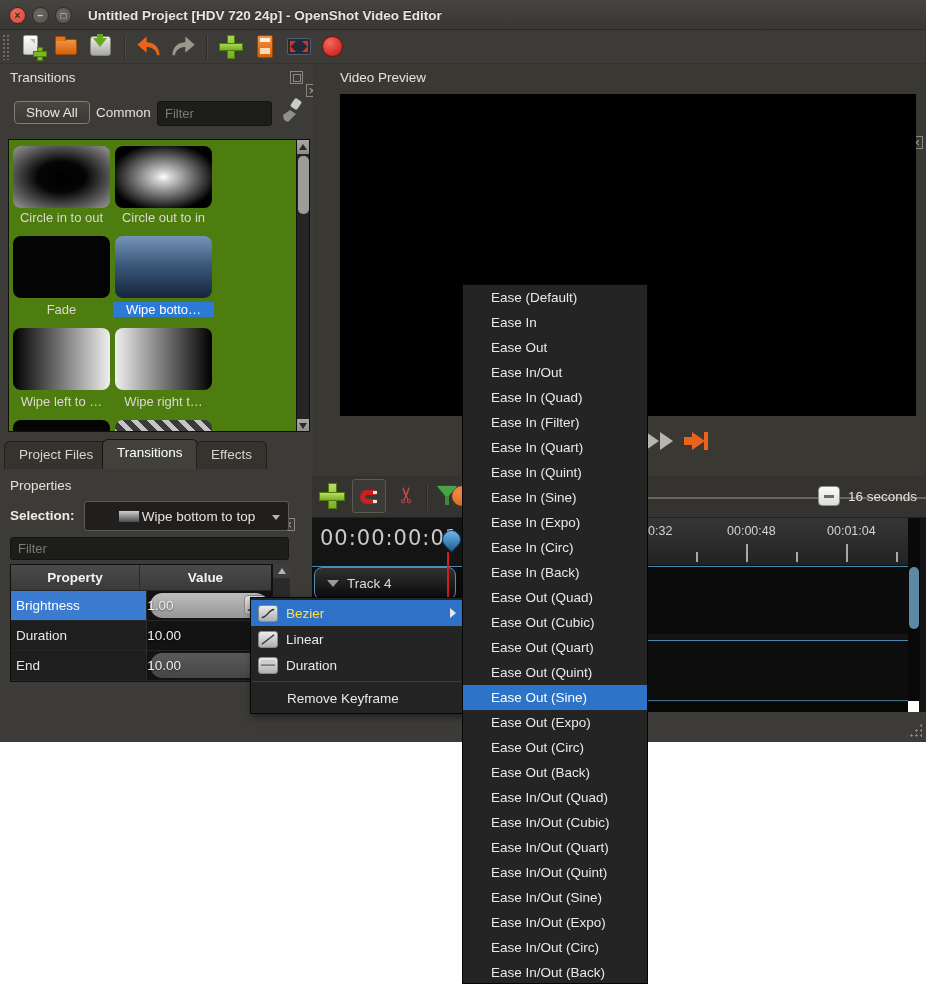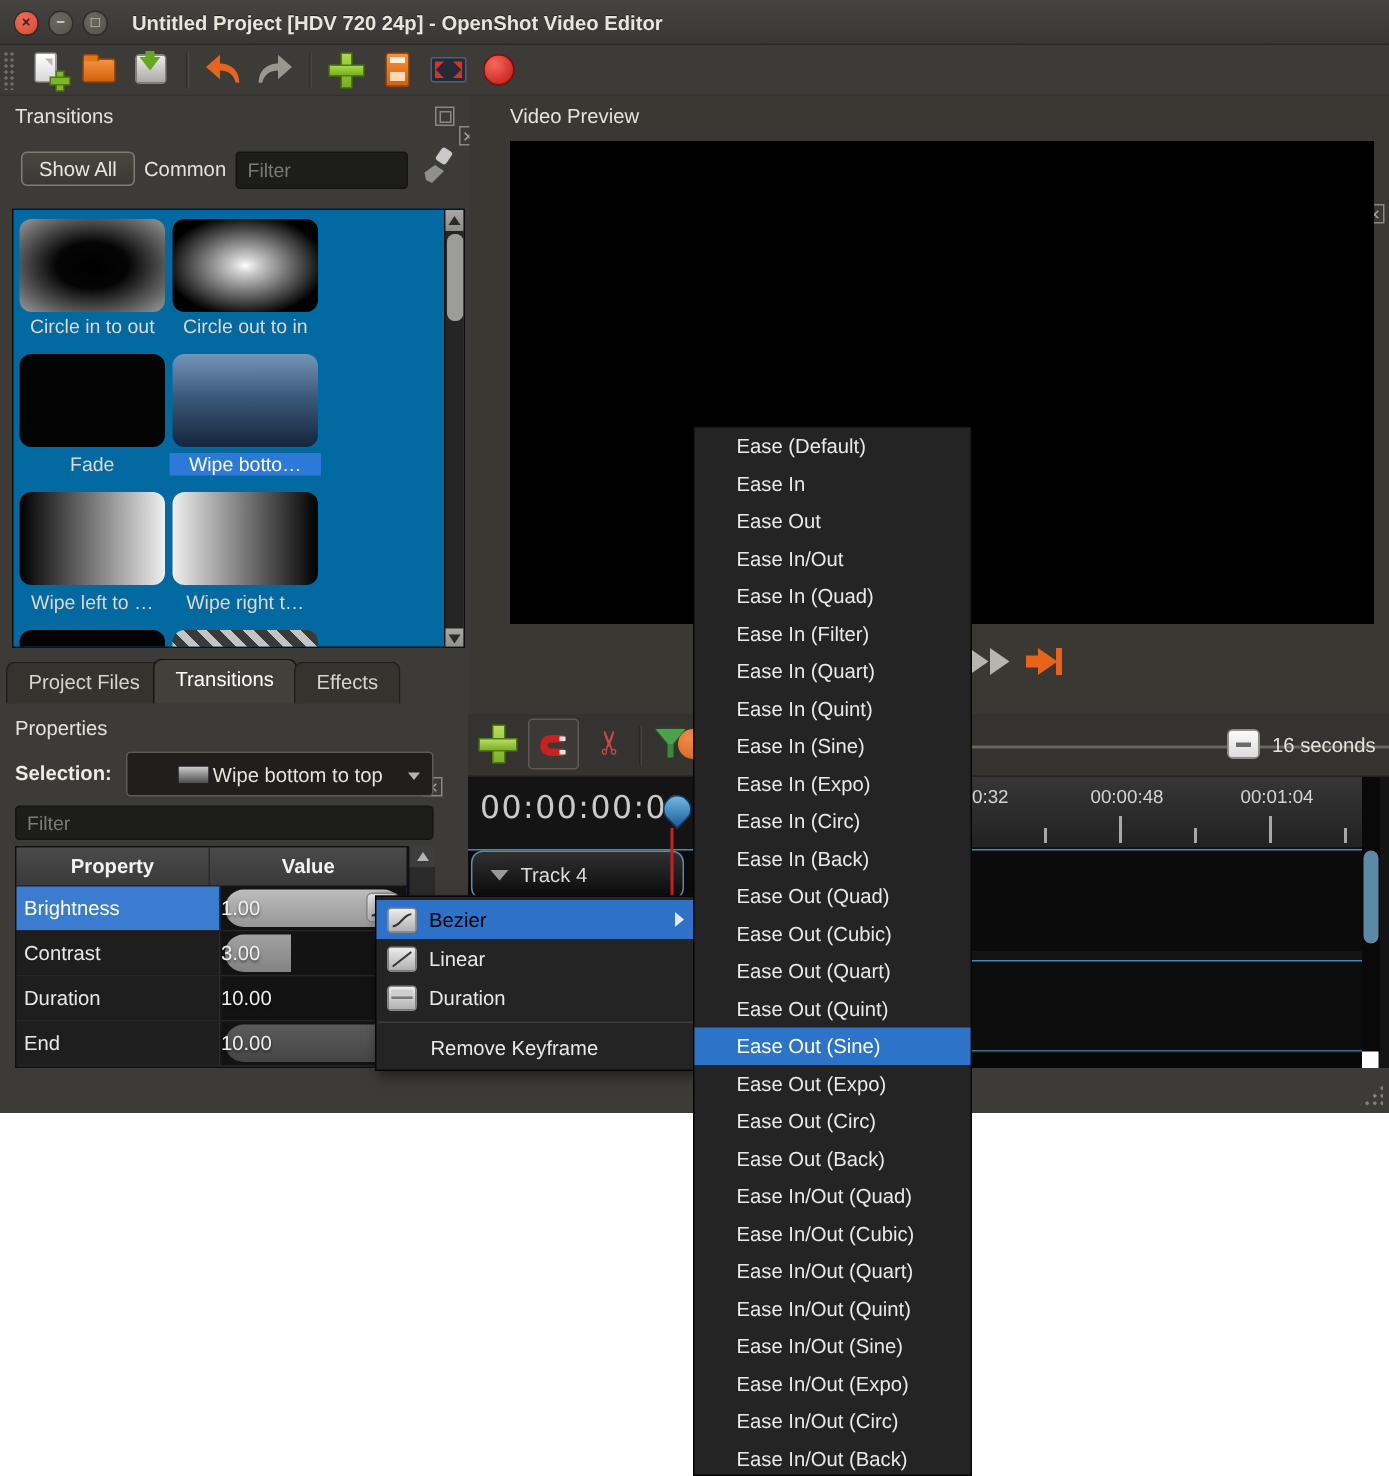--- a/index.html
+++ b/index.html
@@ -53,21 +53,21 @@
   .pan-ic { width:13px; height:13px; border:1px solid #8a8880; position:relative; color:#a8a6a0; }
   .pan-ic.float::before { content:""; position:absolute; left:2px; top:2px; width:6px; height:6px; border:1px solid #8a8880; background:#3c3b37; }
   .pan-ic.close::before { content:"\00d7"; position:absolute; left:1.5px; top:-2.5px; font-size:13px; }
 
   .btn-flat { color:#e6e2da; font-size:13px; }
   .inputbox { background:#1d1d1b; border:1px solid #141412; border-radius:3px; color:#cfcbc3; font-size:13px; padding:2px 7px; font-family:inherit; }
   .inputbox::placeholder { color:#7c7a73; }
 
   
   #show-all-btn { position:absolute; left:14px; top:101px; padding:3px 11px; border:1px solid #807d75; border-radius:4px; background:linear-gradient(#47463f,#3a3934); color:#e9e5dd; font-size:13.5px; }
-  #trans-list { position:absolute; left:8px; top:139px; width:302px; height:293px; background:#0369a1; border:1px solid #100f0e; overflow:hidden; }
+  #trans-list { position:absolute; left:8px; top:139px; width:302px; height:293px; background:#4d7c0f; border:1px solid #100f0e; overflow:hidden; }
   .thumb { position:absolute; width:97px; height:62px; border-radius:8px; }
   .tlabel { position:absolute; width:101px; text-align:center; font-size:13px; color:#dcd8d0; white-space:nowrap; }
   .tlabel.sel { background:#2c79d8; color:#fff; }
   .th-circle-in  { background:radial-gradient(ellipse at center, #000 0%, #050505 35%, #9a9a9a 100%); }
   .th-circle-out { background:radial-gradient(ellipse at center, #fff 0%, #cfcfcf 12%, #000 78%); }
   .th-fade { background:#040404; }
   .th-wipe-bottom { background:linear-gradient(to top, #15253c 0%, #3c5a7c 55%, #7595b8 100%); }
   .th-wipe-left  { background:linear-gradient(to right, #000, #efefef); }
   .th-wipe-right { background:linear-gradient(to right, #efefef, #000); }
   .th-stripes { background:repeating-linear-gradient(45deg,#c4c4c4 0 5px,#3a3a3a 5px 11px); }
@@ -146,21 +146,21 @@
 
   #bottom-strip { position:absolute; left:0; top:712px; width:926px; height:30px; background:#3c3b37; }
   #size-grip { position:absolute; right:4px; bottom:3px; width:18px; height:16px; background-image:radial-gradient(#85827a 1px, transparent 1.2px); background-size:5px 5px; clip-path:polygon(100% 0, 100% 100%, 0 100%); }
 
   .splitter-dots-v { position:absolute; width:6px; height:20px; background-image:radial-gradient(#7b796f 1px, transparent 1.2px); background-size:6px 5px; }
   .splitter-dots-h { position:absolute; width:20px; height:6px; background-image:radial-gradient(#7b796f 1px, transparent 1.2px); background-size:5px 6px; }
 
   
   #context-menu { position:absolute; left:250px; top:597px; width:214px; background:#242424; border:1px solid #060606; box-shadow:2px 3px 8px rgba(0,0,0,.5); padding:2px 0; z-index:50; }
   .cm-item { height:26px; display:flex; align-items:center; color:#e8e8e8; font-size:13.5px; position:relative; }
-  .cm-item.sel { background:#2d72c8; color:#000000; }
+  .cm-item.sel { background:#2d72c8; color:#fde047; }
   .mchip { width:20px; height:17px; margin:0 8px 0 7px; background:linear-gradient(#ececec,#b0b0b0); border:1px solid #888; border-radius:3px; position:relative; }
   .cm-sep { height:1px; background:#3c3c3c; margin:3px 1px; }
   .cm-arrow { position:absolute; right:7px; top:8px; width:0; height:0; border-top:5px solid transparent; border-bottom:5px solid transparent; border-left:6px solid #e8e8e8; }
   .cm-label-noicon { margin-left:36px; }
   #submenu { position:absolute; left:462px; top:284px; width:186px; height:700px; background:#242424; border:1px solid #060606; z-index:51; }
   .sm-item { height:25px; line-height:25px; padding-left:28px; color:#e9e9e9; font-size:13.5px; white-space:nowrap; }
   .sm-item.sel { background:#2d74c8; color:#fff; }
 </style>
 </head>
 <body>
@@ -293,27 +293,20 @@
     <div class="pt-row row-sel">
       <div class="cell-p">Brightness</div>
       <div class="cell-v">
         <div class="pill-full"></div>
         <span class="vtext">1.00</span>
         <div class="curve-chip">
           <svg viewBox="0 0 22 20">
               <path d="M3 16 C10 16 12 4 19 4" stroke="#333" stroke-width="1.6" fill="none"></path>
             </svg>
         </div>
-      </div>
-    </div>
-    <div class="pt-row">
-      <div class="cell-p">Contrast</div>
-      <div class="cell-v">
-        <div class="pill-part"></div>
-        <span class="vtext">3.00</span>
       </div>
     </div>
     <div class="pt-row">
       <div class="cell-p">Duration</div>
       <div class="cell-v">
         <span class="vtext">10.00</span>
       </div>
     </div>
     <div class="pt-row">
       <div class="cell-p">End</div>

